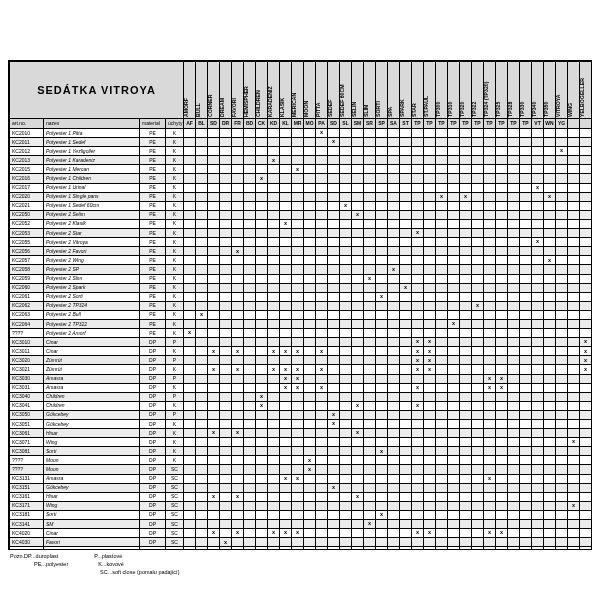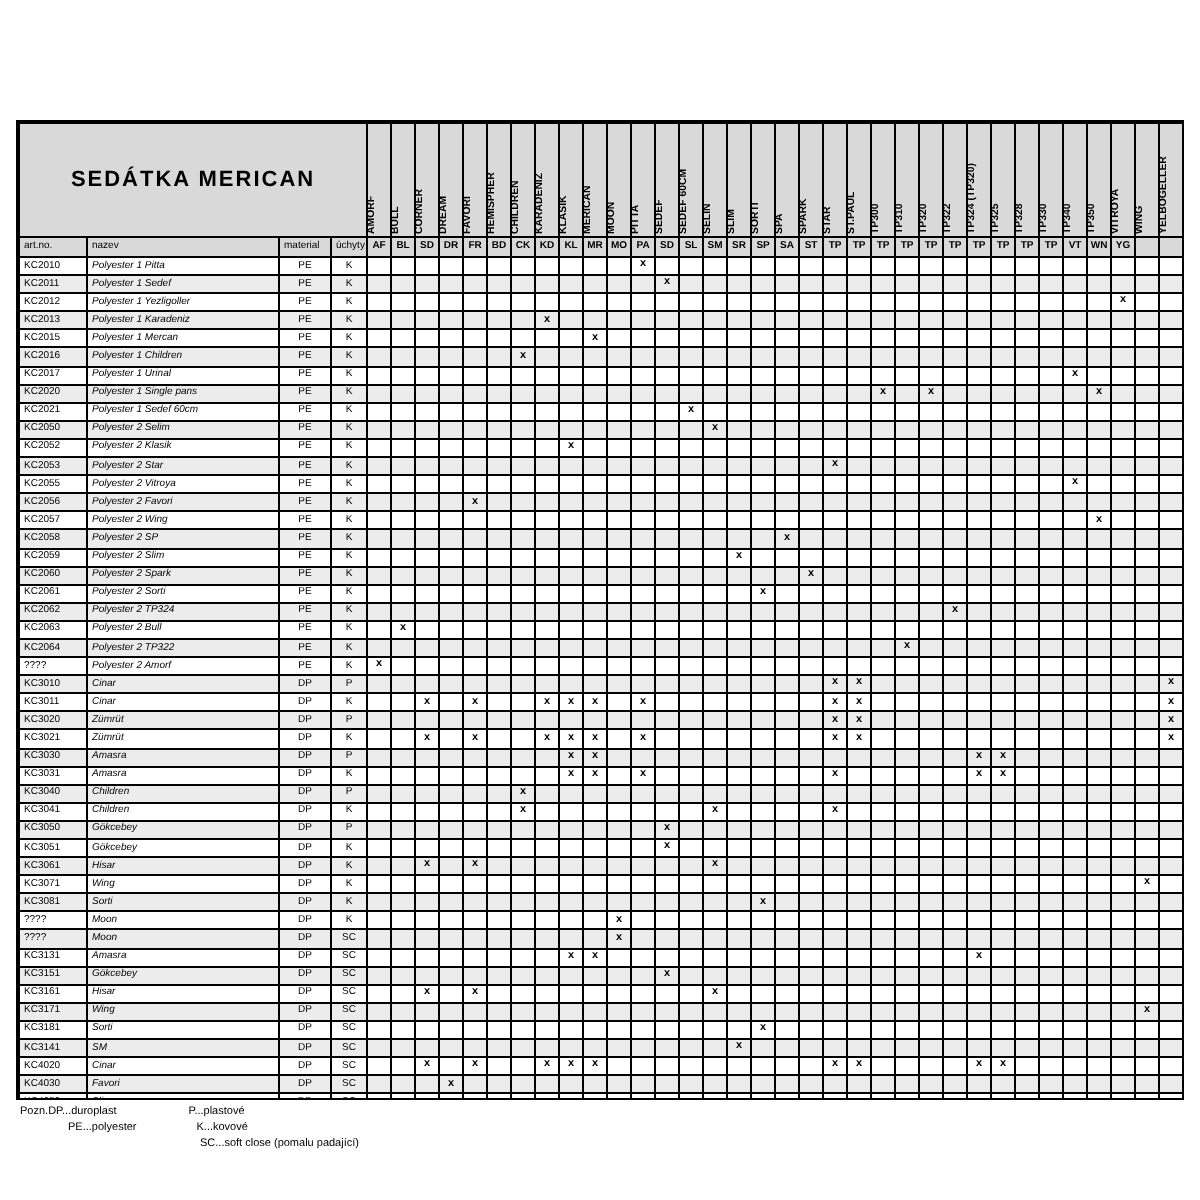--- a/index.html
+++ b/index.html
@@ -87,21 +87,21 @@
         <col style="width: 12px;">
         <col style="width: 12px;">
         <col style="width: 12px;">
         <col style="width: 12px;">
         <col style="width: 12px;">
         <col style="width: 12px;">
         <col style="width: 12px;">
       </colgroup>
       <thead>
       <tr>
-          <td class="hdr-title" colspan="4">SEDÁTKA MERICAN</td>
+          <td class="hdr-title" colspan="4">SEDÁTKA VITROYA</td>
           <td class="hdr-vert">
             <div class="vert-inner">AMORF</div>
           </td>
           <td class="hdr-vert">
             <div class="vert-inner">BULL</div>
           </td>
           <td class="hdr-vert">
             <div class="vert-inner">CORNER</div>
           </td>
           <td class="hdr-vert">

